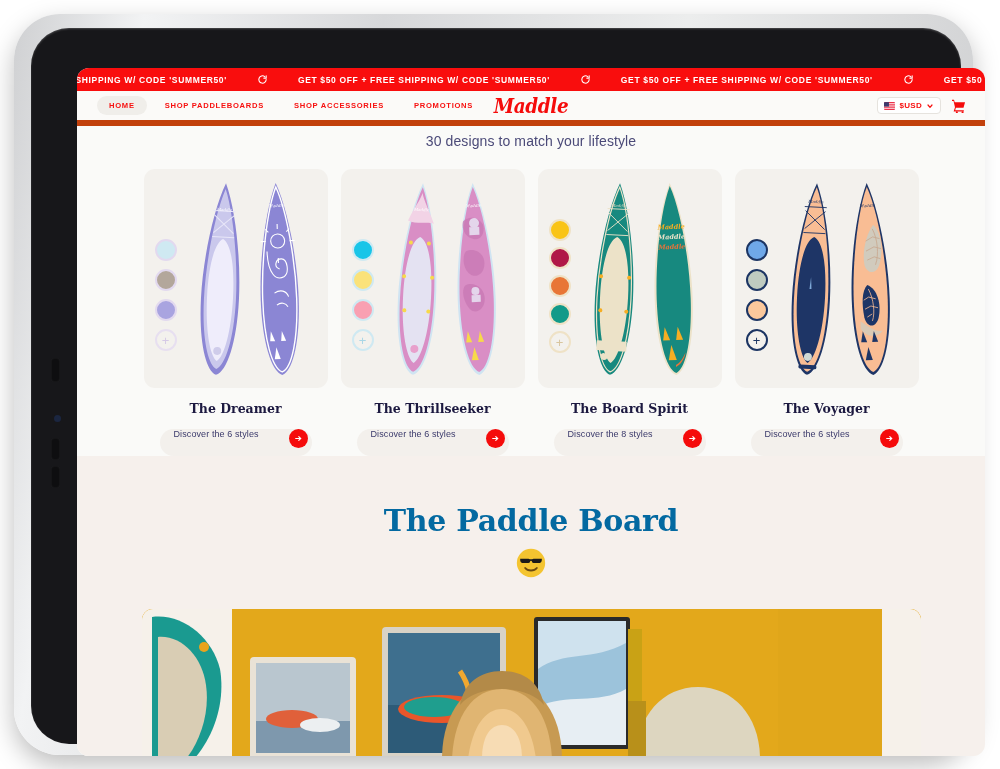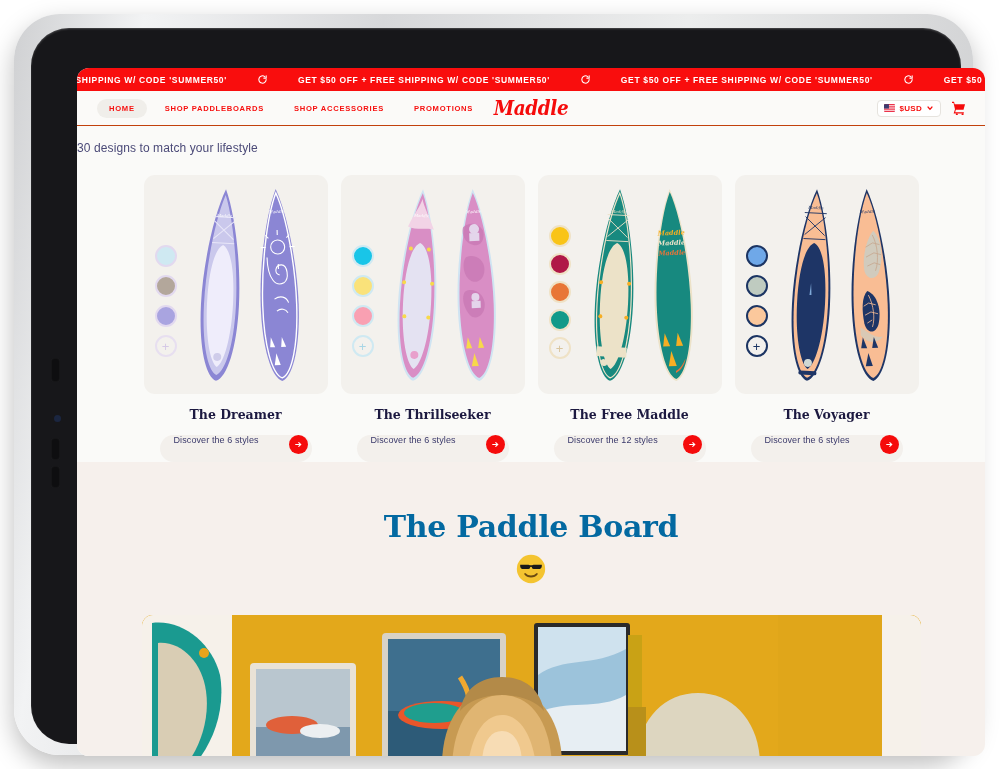--- a/index.html
+++ b/index.html
@@ -57,21 +57,21 @@
     font-size: 8.5px; font-weight: bold; letter-spacing: .65px;
     padding: 0 30px; white-space: nowrap;
   }
   .promo-sep { flex: none; display:flex; align-items:center; }
   .promo-sep svg { width: 11px; height: 11px; display:block; }
 
   
   .nav {
     height: 35px; background: #fbfaf8;
     display: flex; align-items: center; position: relative;
-    border-bottom: 1px solid #c2410c;
+    border-bottom: 6px solid #c2410c;
   }
   .nav-left { display: flex; align-items: center; padding-left: 20px; gap: 6px; }
   .nav-link {
     font-size: 7.6px; font-weight: bold; letter-spacing: .72px;
     color: #f7100f; text-transform: uppercase;
     padding: 5px 12px; border-radius: 11px; cursor: pointer;
     white-space: nowrap;
   }
   .nav-link.active { background: #f0eeea; }
   .logo {
@@ -99,22 +99,22 @@
   
   .content { height: 630px; overflow: hidden; background: #fafaf8; }
   .sec-collection { background: #fafaf8; padding-top: 6px; }
   .h1 {
     text-align: center;
     font-family: "DejaVu Serif", serif;
     font-weight: bold; font-size: 30px; color: #1c1940;
     letter-spacing: -.3px;
   }
   .sub {
-    margin-top: 9px;
-    font-size: 12px; color: #4b4a78; letter-spacing: .1px;
+    text-align: center; margin-top: 1px;
+    font-size: 14px; color: #4b4a78; letter-spacing: .1px;
   }
 
   .cards {
     display: flex; justify-content: center; gap: 13px;
     margin-top: 20px;
   }
   .card { width: 184px; }
   .card-media {
     position: relative; width: 184px; height: 219px;
     background: #f3f1ed; border-radius: 11px; overflow: hidden;
@@ -417,23 +417,23 @@
                         <g fill="#f6ae23">
                             <path d="M15 146 l5 13 h-7z"></path>
                             <path d="M28 146 l5 13 h-7z"></path>
                             <path d="M21 164 l5 15 h-8z"></path>
                           </g>
                         <path d="M25 186 C30 184 34 178 35 172 C31 180 28 183 25 184Z" fill="#e8743a"></path>
                       </svg>
                     </div>
                   </div>
                 </div>
-                <div class="card-title">The Free Maddle</div>
+                <div class="card-title">The Board Spirit</div>
                 <div class="card-cta">
-                  <span class="cta-label">Discover the 12 styles</span>
+                  <span class="cta-label">Discover the 8 styles</span>
                   <span class="cta-arrow">
                     <svg viewBox="0 0 16 16" fill="none" stroke="#ffffff" stroke-width="2" stroke-linecap="round">
                         <path d="M3 8h9M8.5 4.5 12 8l-3.5 3.5"></path>
                       </svg>
                   </span>
                 </div>
               </div>
 
               <div class="card">
                 <div class="card-media">

